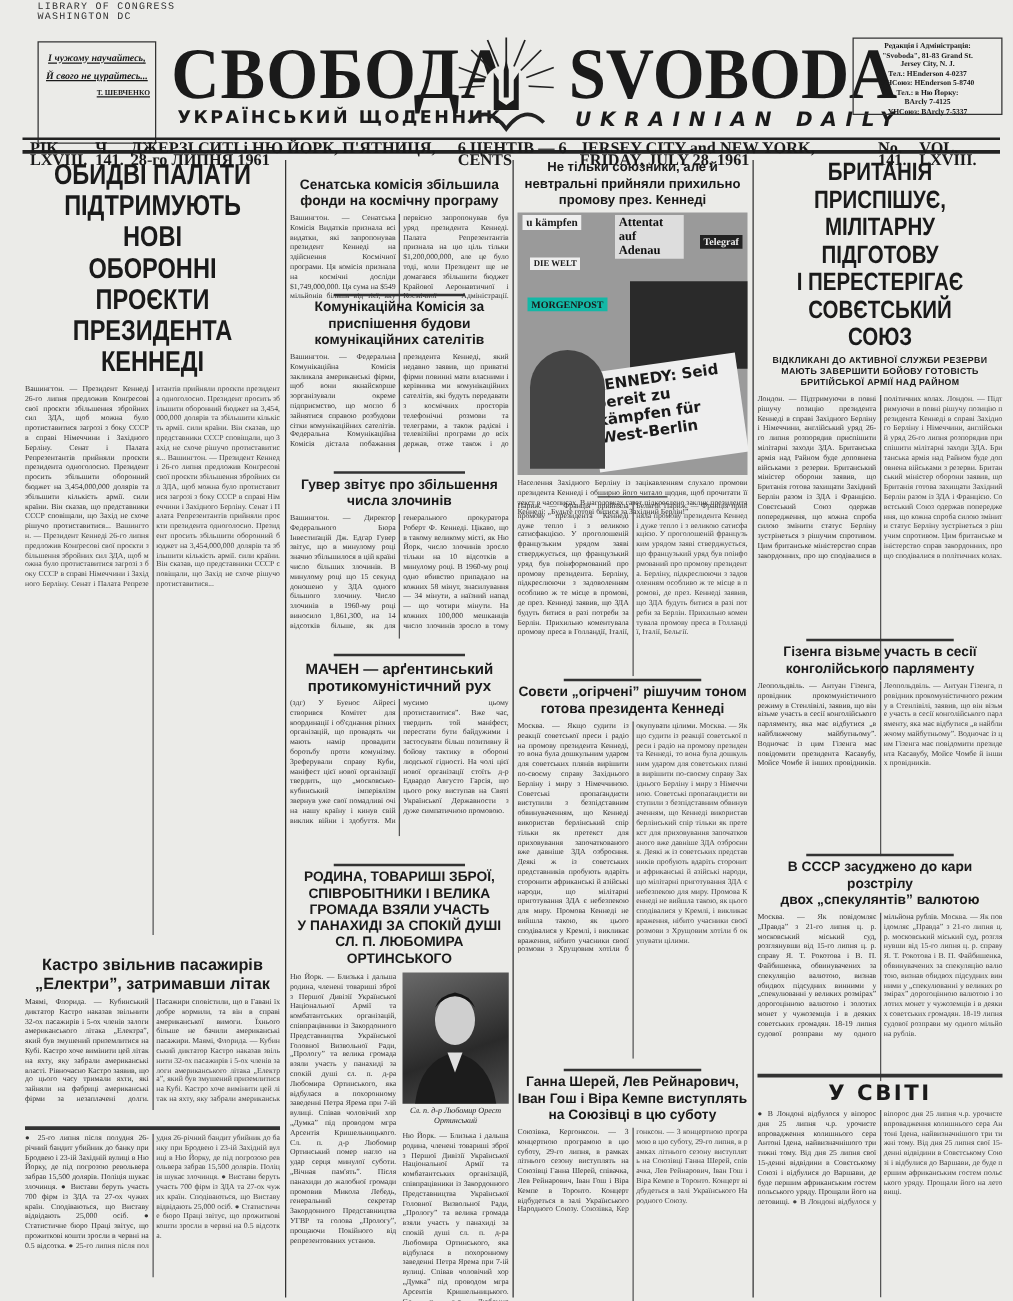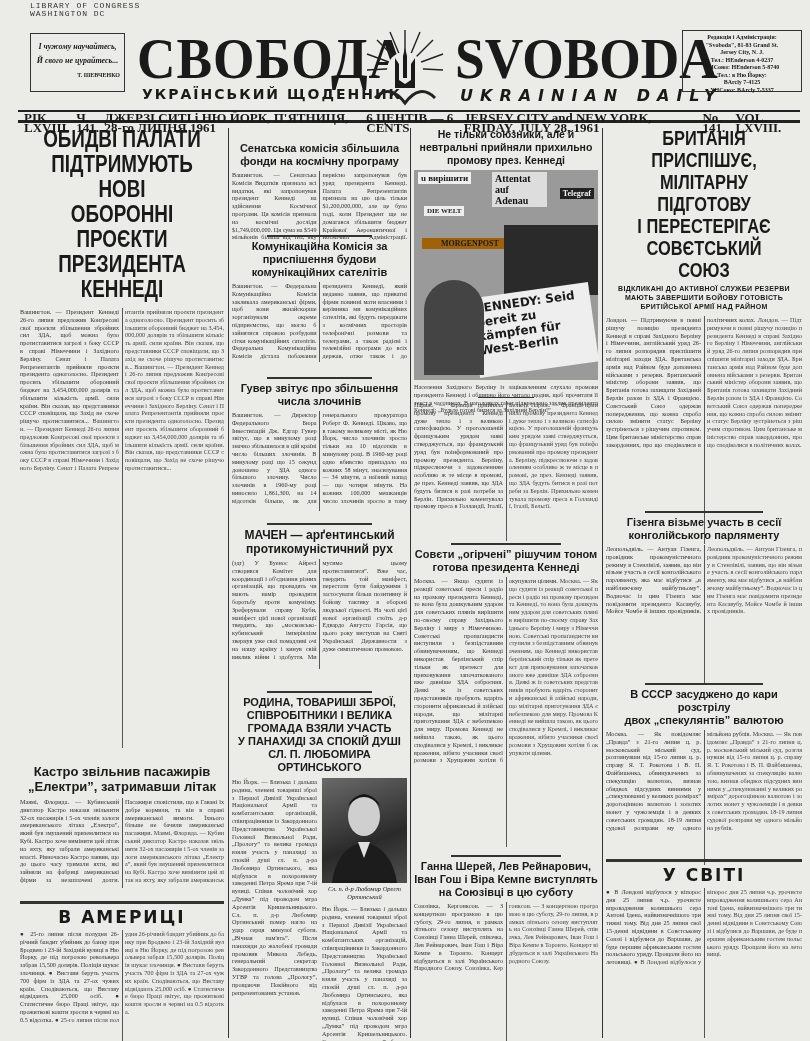--- a/index.html
+++ b/index.html
@@ -1,19 +1,19 @@
 <!DOCTYPE html>
 <html><head>
 <meta charset="utf-8">
 <style>
   * { box-sizing: border-box; margin: 0; padding: 0; }
   body { width: 810px; height: 1041px; background: #e9e9e6; font-family: "Liberation Serif", serif; color: #1a1a1a; overflow: hidden; position: relative; }
   .page { position: absolute; inset: 0; background: #ebebe8; }
   .stamp { position: absolute; left: 30px; top: 2px; font-family: "Liberation Mono", monospace; font-size: 8px; font-weight: normal; line-height: 8px; color: #333; letter-spacing: 1px; }
-  .motto { position: absolute; left: 30px; top: 33px; width: 95px; height: 59px; border: 1px solid #333; padding: 6px 4px; font-size: 8px; font-style: italic; font-weight: bold; line-height: 14px; text-align: center; }
+  .motto { position: absolute; left: 30px; top: 33px; width: 95px; height: 82px; border: 1px solid #333; padding: 6px 4px; font-size: 8px; font-style: italic; font-weight: bold; line-height: 14px; text-align: center; text-decoration: underline; }
   .motto .auth { text-align: right; font-style: normal; font-size: 6px; }
   .mast-uk { position: absolute; left: 137px; top: 30px; font-family: "Liberation Serif", serif; font-weight: 900; font-size: 58px; letter-spacing: 1px; transform: scaleX(0.92); transform-origin: left; line-height: 58px; }
   .mast-uk-sub { position: absolute; left: 142px; top: 86px; font-family: "DejaVu Sans", sans-serif; font-weight: bold; font-size: 14px; letter-spacing: 2px; }
   .emblem { position: absolute; left: 365px; top: 28px; width: 80px; height: 80px; }
   .mast-en { position: absolute; left: 455px; top: 30px; font-family: "Liberation Serif", serif; font-weight: 900; font-size: 58px; transform: scaleX(0.92); transform-origin: left; line-height: 58px; }
   .mast-en-sub { position: absolute; left: 460px; top: 86px; font-family: "DejaVu Sans", sans-serif; font-weight: bold; font-style: italic; font-size: 16px; letter-spacing: 7px; }
   .contact { position: absolute; left: 682px; top: 30px; width: 120px; height: 62px; border: 1px solid #333; font-size: 6px; line-height: 7.5px; text-align: center; padding: 3px 2px; font-weight: bold; }
   .dateline { position: absolute; left: 18px; top: 110px; width: 782px; height: 13px; border-top: 2px solid #222; border-bottom: 3px solid #222; display: flex; justify-content: space-between; font-size: 13px; font-weight: bold; padding: 1px 6px; line-height: 10px; }
   .col { position: absolute; top: 125px; }
   .rule-v { position: absolute; width: 1px; background: #333; }
@@ -108,21 +108,20 @@
   <div class="col" style="left:20px; top:764px; width:204px;">
     <div class="hl" style="font-size:13px; line-height:15px;">Кастро звільнив пасажирів „Електри”, затримавши літак</div>
     <div class="body-text" style="column-count:2; height:90px; margin-top:4px; overflow:hidden;">
       <span>Маямі, Флорида. — Кубинський диктатор Кастро наказав звільнити 32-ох пасажирів і 5-ох членів залоги американського літака „Електра”, який був змушений приземлитися на Кубі. Кастро хоче вимінити цей літак на яхту, яку забрали американські власті. Рівночасно Кастро заявив, що до цього часу тримали яхти, які зайняли на фабриці американські фірми за незаплачені долги. Пасажири сповістили, що в Гавані їх добре кормили, та він в справі американської вимоги. Їхнього більше не бачили американські пасажири.</span>
       <span class="filler">Маямі, Флорида. — Кубинський диктатор Кастро наказав звільнити 32-ох пасажирів і 5-ох членів залоги американського літака „Електра”, який був змушений приземлитися на Кубі. Кастро хоче вимінити цей літак на яхту, яку забрали американські власті. Рівночасно Кастро заявив, що до цього часу тримали яхти, які зайняли на фабриці американські фірми за незаплачені долги. Пасажири сповістили, що в Гавані їх добре кормили, та він в справі американської вимоги. Їхнього більше не бачили американські пасажири.</span>
     </div>
   </div>
 
   <div class="col" style="left:20px; top:898px; width:204px;">
     <div class="hr" style="height:3px; width:100%;"></div>
-    <div class="section-title" style="font-size:17px; margin:3px 0;">В АМЕРИЦІ</div>
     <div class="body-text" style="column-count:2; height:115px; overflow:hidden;">
       <span>● 25-го липня після полудня 26-річний бандит убийник до банку при Бродвею і 23-ій Західній вулиці в Ню Йорку, де під погрозою револьвера забрав 15,500 долярів. Поліція шукає злочинця. ● Вистави беруть участь 700 фірм із ЗДА та 27-ох чужих країн. Сподіваються, що Виставу відвідають 25,000 осіб. ● Статистичне бюро Праці звітує, що прожиткові кошти зросли в червні на 0.5 відсотка.</span>
       <span class="filler">● 25-го липня після полудня 26-річний бандит убийник до банку при Бродвею і 23-ій Західній вулиці в Ню Йорку, де під погрозою револьвера забрав 15,500 долярів. Поліція шукає злочинця. ● Вистави беруть участь 700 фірм із ЗДА та 27-ох чужих країн. Сподіваються, що Виставу відвідають 25,000 осіб. ● Статистичне бюро Праці звітує, що прожиткові кошти зросли в червні на 0.5 відсотка.</span>
     </div>
   </div>
 
   <div class="col" style="left:232px; width:175px;">
     <div class="hl" style="font-size:11px; line-height:13px; margin-top:17px;">Сенатська комісія збільшила фонди на космічну програму</div>
     <div class="body-text" style="column-count:2; height:75px; margin-top:3px; overflow:hidden;">
       <span>Вашингтон. — Сенатська Комісія Видатків признала всі видатки, які запропонував президент Кеннеді на здійснення Космічної програми. Ця комісія признала на космічні досліди $1,749,000,000. Ця сума на $549 мільйонів більша від тієї, яку первісно запропонував був уряд президента Кеннеді. Палата Репрезентантів признала на цю ціль тільки $1,200,000,000, але це було тоді, коли Президент ще не домагався збільшити бюджет Крайової Аеронавтичної і Космічної Адміністрації. Президент Кеннеді пропонує більші видатки на досліди вилочних просторів, бо він знає до того, щоб ЗДА випередили СССР і першими вислали людину на Місяць. Ця програма лету на Місяць мала б вимагати від 20 до 40 більйонів долярів в найближчій декаді, це значить до 1970-го року.</span>
@@ -177,25 +176,25 @@
         <div class="body-text" style="height:170px; margin-top:4px; overflow:hidden;">
           <span>Ню Йорк. — Близька і дальша родина, членені товариші зброї з Першої Дивізії Української Національної Армії та комбатантських організацій, співпрацівники із Закордонного Представництва Української Головної Визвольної Ради, „Прологу” та велика громада взяли участь у панахиді за спокій душі сл. п. д-ра Любомира Ортинського, яка відбулася в похоронному заведенні Петра Ярема при 7-ій вулиці. Співав чоловічий хор „Думка” під проводом мгра Арсентія Кришельницького. Сл. п. д-р Любомир Ортинський помер нагло на удар серця минулої суботи. „Вічная пам'ять”. Після панахиди до жалобної громади промовив Микола Лебедь, генеральний секретар Закордонного Представництва УГВР та голова „Прологу”, прощаючи Покійного від репрезентованих установ.</span>
         </div>
       </div>
     </div>
   </div>
 
   <div class="col" style="left:414px; width:184px;">
     <div class="hl" style="font-size:10.5px; line-height:13px; margin-top:3px;">Не тільки союзники, але й невтральні прийняли прихильно промову през. Кеннеді</div>
     <div class="photo" style="width:184px; height:210px; margin-top:3px; background:#9a9a9a;">
-      <div style="position:absolute; left:4px; top:2px; font-size:9px; font-weight:bold; background:#eee; padding:1px 3px;">u вирішити</div>
+      <div style="position:absolute; left:4px; top:2px; font-size:9px; font-weight:bold; background:#eee; padding:1px 3px;">u kämpfen</div>
       <div style="position:absolute; left:78px; top:2px; font-size:10px; font-weight:bold; color:#111; background:#ddd; padding:1px 3px; width:55px; line-height:11px;">Attentat auf Adenau</div>
       <div style="position:absolute; right:4px; top:18px; font-size:8px; font-weight:bold; color:#eee; background:#222; padding:1px 3px;">Telegraf</div>
       <div style="position:absolute; left:10px; top:36px; font-size:7px; font-weight:bold; background:#eee; padding:1px 3px;">DIE WELT</div>
-      <div style="position:absolute; left:8px; top:68px; font-size:8px; font-weight:bold; background:#a16207; padding:1px 19px;">MORGENPOST</div>
+      <div style="position:absolute; left:8px; top:68px; font-size:8px; font-weight:bold; background:#14b8a6; padding:1px 3px;">MORGENPOST</div>
       <div style="position:absolute; left:90px; top:55px; width:94px; height:70px; background:#2a2a2a;"></div>
       <div style="position:absolute; left:60px; top:120px; width:120px; height:80px; background:#eee; font-family:'DejaVu Sans',sans-serif; font-weight:bold; font-size:12px; line-height:14px; padding:4px; transform:rotate(-8deg);">KENNEDY: Seid bereit zu kämpfen für West-Berlin</div>
       <div style="position:absolute; left:10px; top:110px; width:60px; height:95px; background:#444; border-radius:30px 30px 0 0;"></div>
     </div>
     <div class="body-text" style="margin-top:3px; text-align:justify;">Населення Західного Берліну із зацікавленням слухало промови президента Кеннеді і обширно його читало щодня, щоб прочитати її текст в часописах. В наголовках газет підкреслено заклик президента Кеннеді: „Будьте готові битися за Західний Берлін!”</div>
   </div>
 
   <div class="col" style="left:414px; top:394px; width:184px;">
     <div class="hr" style="width:30%; height:1px;"></div>
     <div class="body-text" style="column-count:2; height:140px; margin-top:3px; overflow:hidden;">

